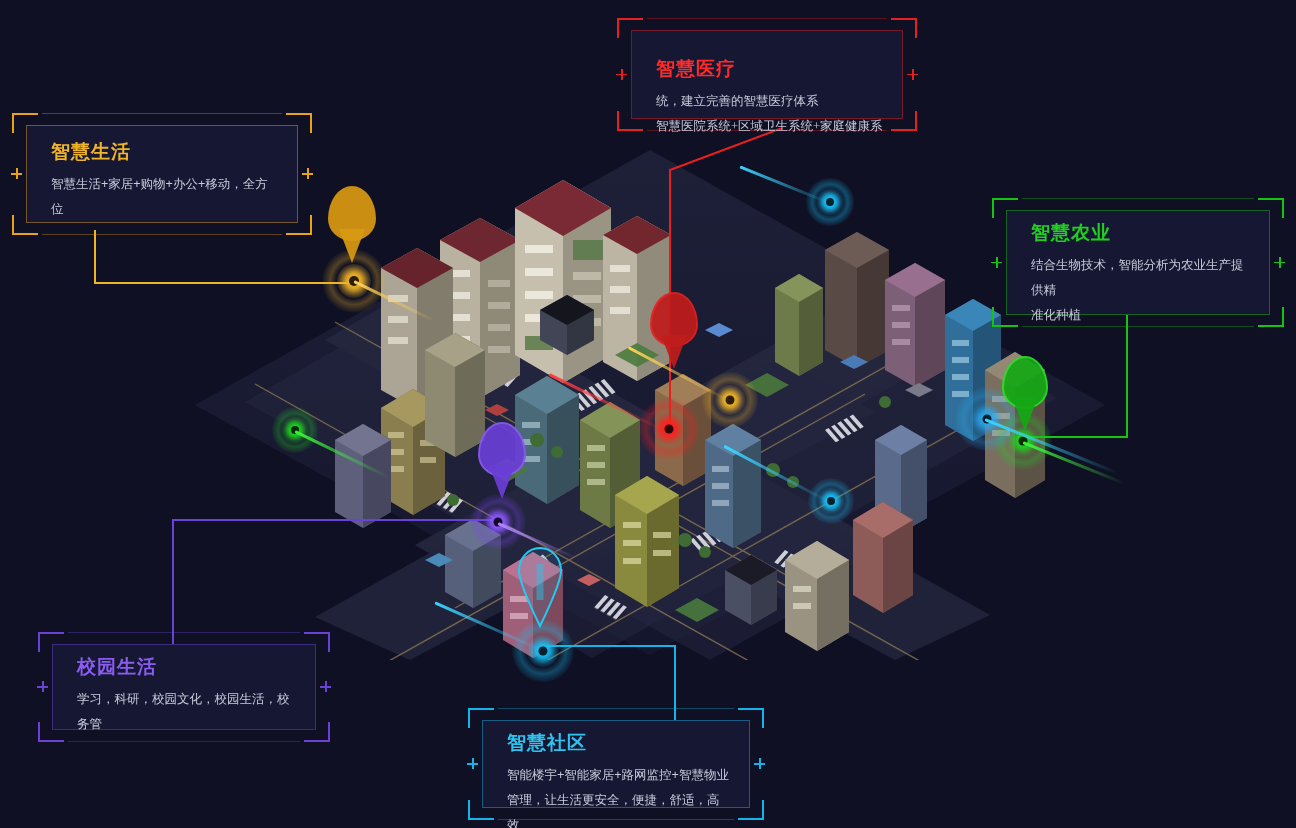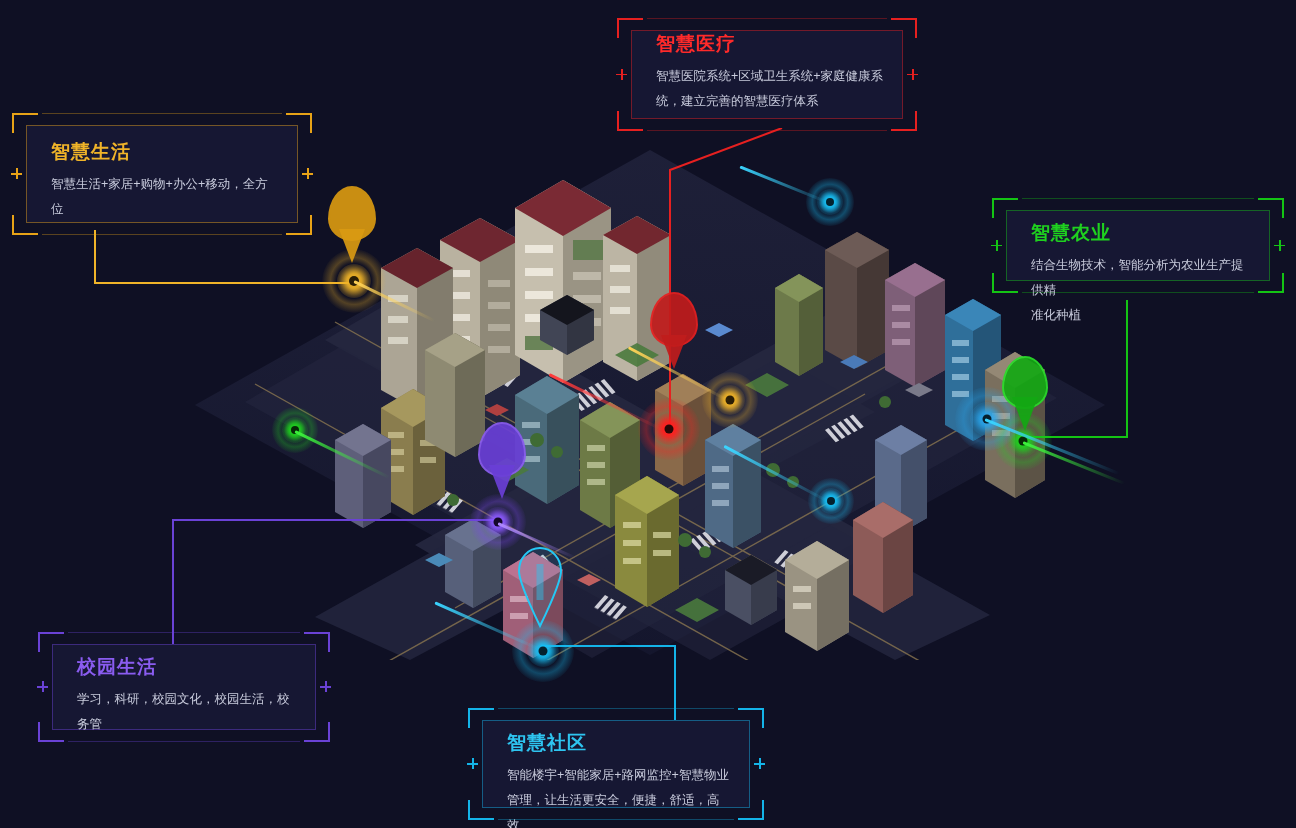--- a/index.html
+++ b/index.html
@@ -576,31 +576,31 @@
       <div class="cnr tl" style="border-color:#e62020;"></div>
       <div class="cnr tr" style="border-color:#e62020;"></div>
       <div class="cnr bl" style="border-color:#e62020;"></div>
       <div class="cnr br" style="border-color:#e62020;"></div>
       <div class="edge top" style="background:rgba(230,32,32,.35);"></div>
       <div class="edge bottom" style="background:rgba(230,32,32,.35);"></div>
       <div class="plus l"></div>
       <div class="plus r"></div>
     </div>
     <div class="panel" style="border-color:rgba(230,32,32,.45);">
-      <div class="inner" style="top:3px;">
+      <div class="inner" style="top:28px;font-family:Liberation Serif, serif;">
         <div class="title" style="color:#ff2a2a;">智慧医疗</div>
         <div class="desc">
+          <div>统，建立完善的智慧医疗体系</div>
           <div>智慧医院系统+区域卫生系统+家庭健康系</div>
-          <div>统，建立完善的智慧医疗体系</div>
         </div>
       </div>
     </div>
   </div>
 
-  <div class="callout" style="left:992px; top:198px; width:292px; height:95px; color:#14c414;">
+  <div class="callout" style="left:992px; top:198px; width:292px; height:129px; color:#14c414;">
     <div class="bracket-wrap">
       <div class="cnr tl" style="border-color:#14c414;"></div>
       <div class="cnr tr" style="border-color:#14c414;"></div>
       <div class="cnr bl" style="border-color:#14c414;"></div>
       <div class="cnr br" style="border-color:#14c414;"></div>
       <div class="edge top" style="background:rgba(20,196,20,.35);"></div>
       <div class="edge bottom" style="background:rgba(20,196,20,.35);"></div>
       <div class="plus l"></div>
       <div class="plus r"></div>
     </div>

